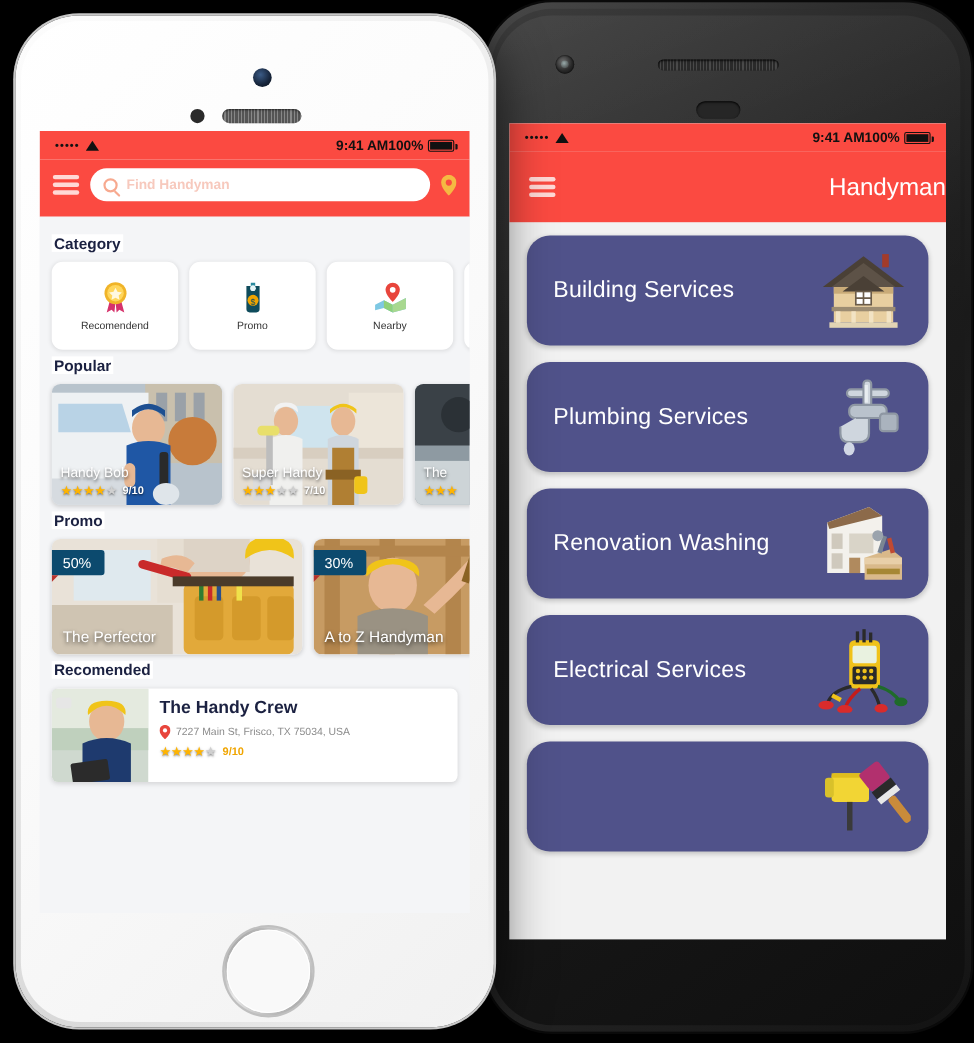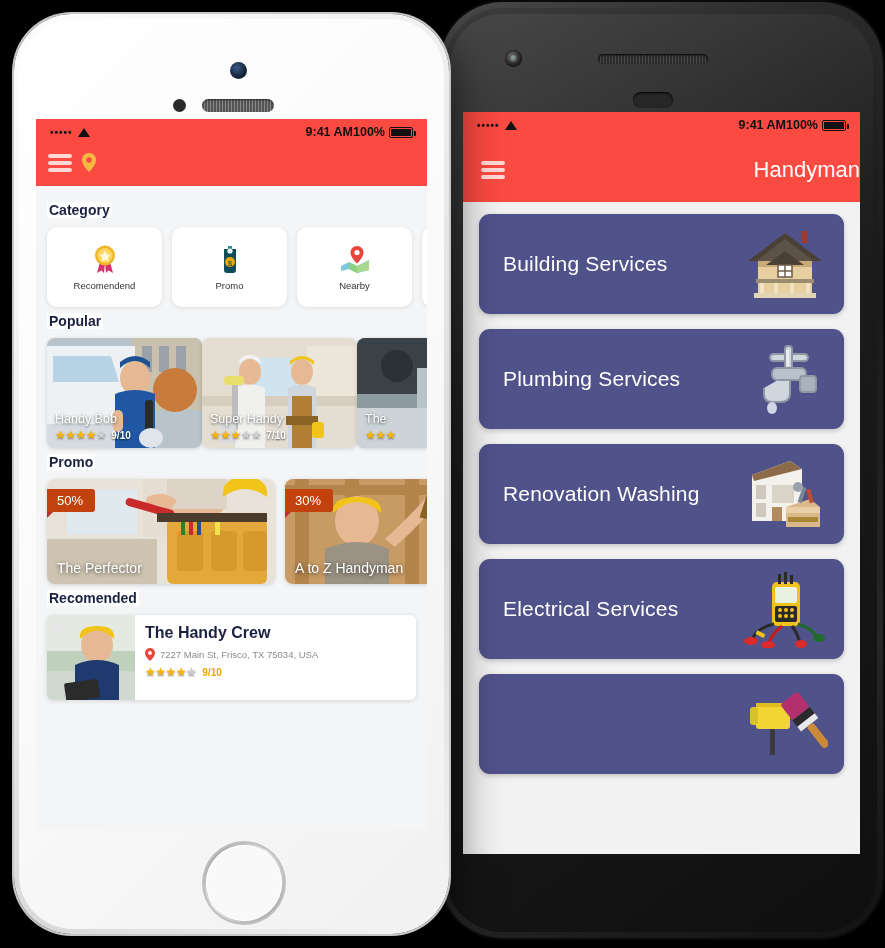--- a/index.html
+++ b/index.html
@@ -102,35 +102,35 @@
 
   .l-body{ padding:10px 11px 0; height:calc(100% - 78px); overflow:hidden; background:#f4f5f7;}
   .sect-title{ font-size:14px; font-weight:bold; color:#1b2141; margin:6px 0 9px; background:#fff; display:inline-block; padding:0 2px;}
 
   .cat-row{ display:flex; gap:10px; }
   .cat-card{ width:115px; flex:none; height:80px; background:#fff; border-radius:10px;
     box-shadow:0 1px 4px rgba(0,0,0,.10); display:flex; flex-direction:column; align-items:center; justify-content:center; gap:6px;}
   .cat-ico{ width:30px;height:30px; }
   .cat-lab{ font-size:9.5px; color:#333; }
 
-  .pop-row{ display:flex; }
+  .pop-row{ display:flex; gap:10px; }
   .pop-card{ width:155px; flex:none; height:110px; border-radius:8px; overflow:hidden; position:relative;
     box-shadow:0 1px 4px rgba(0,0,0,.15); }
   .pop-img{ position:absolute; inset:0; }
   .pop-meta{ position:absolute; left:0; right:0; bottom:6px; padding:0 8px; }
   .pop-name{ color:#fff; font-size:12.5px; text-shadow:0 1px 3px rgba(0,0,0,.7); }
   .pop-rate{ display:flex; align-items:center; gap:5px; margin-top:2px;}
   .stars{ font-size:12px; letter-spacing:-.5px; text-shadow:0 1px 2px rgba(0,0,0,.5);}
   .s-on{ color:#ffb400;} .s-off{ color:#cfcfcf;}
   .pop-score{ color:#fff; font-size:10px; font-weight:bold; text-shadow:0 1px 2px rgba(0,0,0,.7);}
 
   .promo-row{ display:flex; gap:10px;}
   .promo-card{ width:228px; flex:none; height:105px; border-radius:8px; overflow:hidden; position:relative;
     box-shadow:0 1px 4px rgba(0,0,0,.15);}
-  .promo-badge{ position:absolute; left:0; top:10px; background:#c2410c; color:#fff; font-size:13px;
+  .promo-badge{ position:absolute; left:0; top:10px; background:#0c4a6e; color:#fff; font-size:13px;
     padding:4px 12px 4px 10px; border-radius:0 3px 3px 0; }
   .promo-badge::after{content:""; position:absolute; left:0; bottom:-6px; border-left:6px solid #b8322c; border-bottom:6px solid transparent;}
   .promo-name{ position:absolute; left:10px; bottom:8px; color:#fff; font-size:14px; text-shadow:0 1px 4px rgba(0,0,0,.7);}
 
   .rec-card{ background:#fff; border-radius:6px; overflow:hidden; display:flex; box-shadow:0 1px 5px rgba(0,0,0,.13); height:85px;}
   .rec-img{ width:88px; flex:none; }
   .rec-info{ padding:9px 10px; flex:1; }
   .rec-name{ font-size:16px; font-weight:bold; color:#1b2141; }
   .rec-addr{ display:flex; align-items:center; gap:5px; margin-top:6px; font-size:9.5px; color:#8b8b8b;}
   .rec-rate{ display:flex; align-items:center; gap:6px; margin-top:4px;}
@@ -140,21 +140,21 @@
   .r-header{ background:#fb4a41; height:64px; display:flex; align-items:center; padding:0 18px; position:relative;}
   .r-title{ position:absolute; left:0; right:0; text-align:right; color:#fff; font-size:22px; }
   .order-wrap{ padding:14px 16px 0; background:#f2f2f2;}
   .order-bar{ background:#fff; border-radius:7px; height:38px; display:flex; align-items:center;
      padding:0 14px; box-shadow:0 1px 4px rgba(0,0,0,.12);}
   .order-no{ font-size:11.5px; color:#7d7f92; flex:1;}
   .order-status{ font-size:12px; font-weight:bold; color:#3b3f52; margin-right:12px;}
   .chev{ width:9px;height:9px;border-right:2.5px solid #333;border-top:2.5px solid #333;transform:rotate(45deg);}
 
   .svc-list{ padding:12px 16px 0; background:#f2f2f2; height:calc(100% - 116px); overflow:hidden;}
-  .svc-card{ background:#50528a; border-radius:11px; height:100px; margin-bottom:15px; position:relative;
+  .svc-card{ background:#50528a; border-radius:21px; height:100px; margin-bottom:15px; position:relative;
     display:flex; align-items:center; padding:0 24px; box-shadow:0 2px 5px rgba(0,0,0,.2);}
   .svc-label{ color:#fff; font-size:21px; letter-spacing:.2px;}
   .svc-ico{ position:absolute; right:16px; top:50%; transform:translateY(-50%); width:86px;height:78px;}
   svg{ display:block; }
 </style>
 </head>
 <body>
 
 <div class="stage">
 
@@ -327,20 +327,24 @@
             </span>
         </div>
       </div>
 
       <div class="l-header">
         <div class="hamb">
           <span></span>
             <span></span>
             <span></span>
         </div>
+        <div class="search-pill">
+          <span class="mag"></span>
+          <span class="search-ph">Find Handyman</span>
+        </div>
         <span class="pin-ico">
           <svg viewBox="0 0 14 19" width="14" height="19">
             <path d="M7 0C3.1 0 0 3.1 0 7c0 5.2 7 12 7 12s7-6.8 7-12c0-3.9-3.1-7-7-7z" fill="#f5b942"></path>
             <circle cx="7" cy="7" r="2.8" fill="#fb4a41"></circle>
           </svg>
         </span>
       </div>
 
       <div class="l-body">
 

